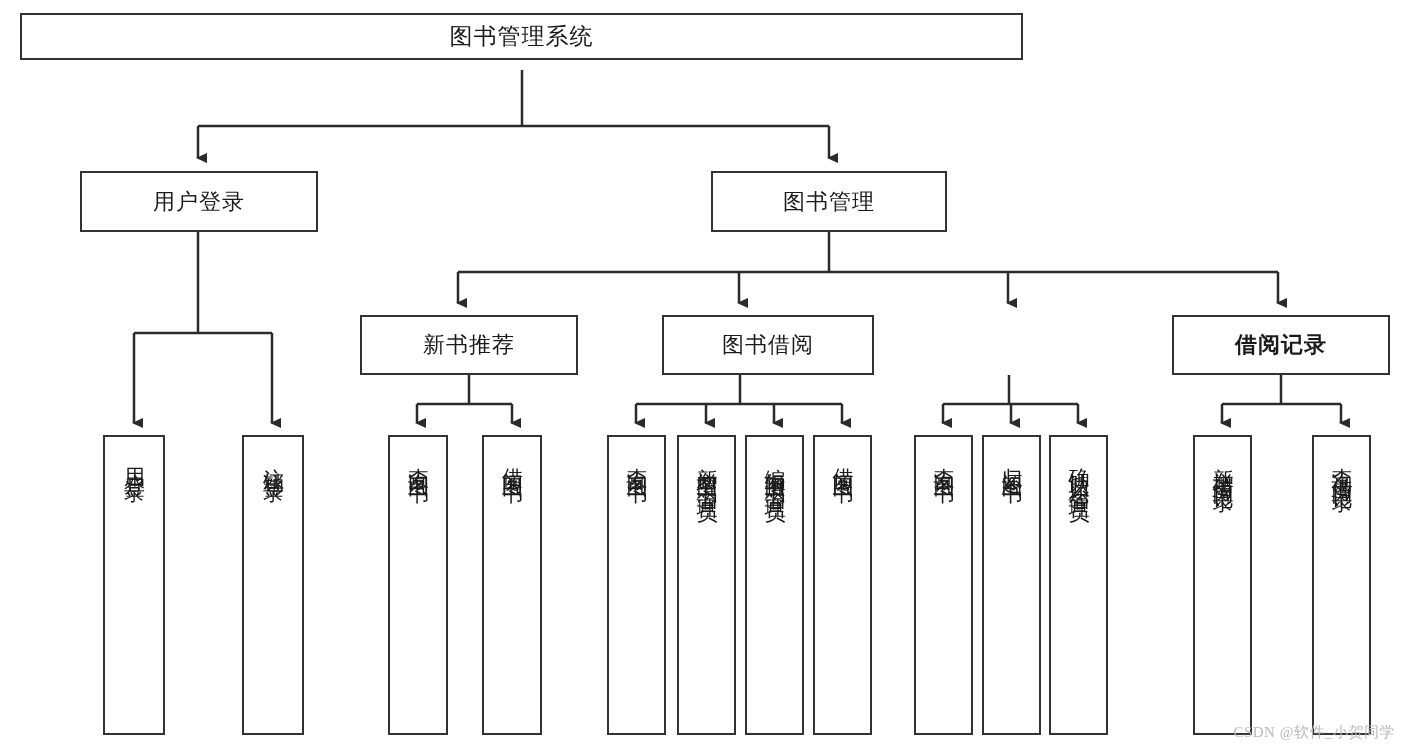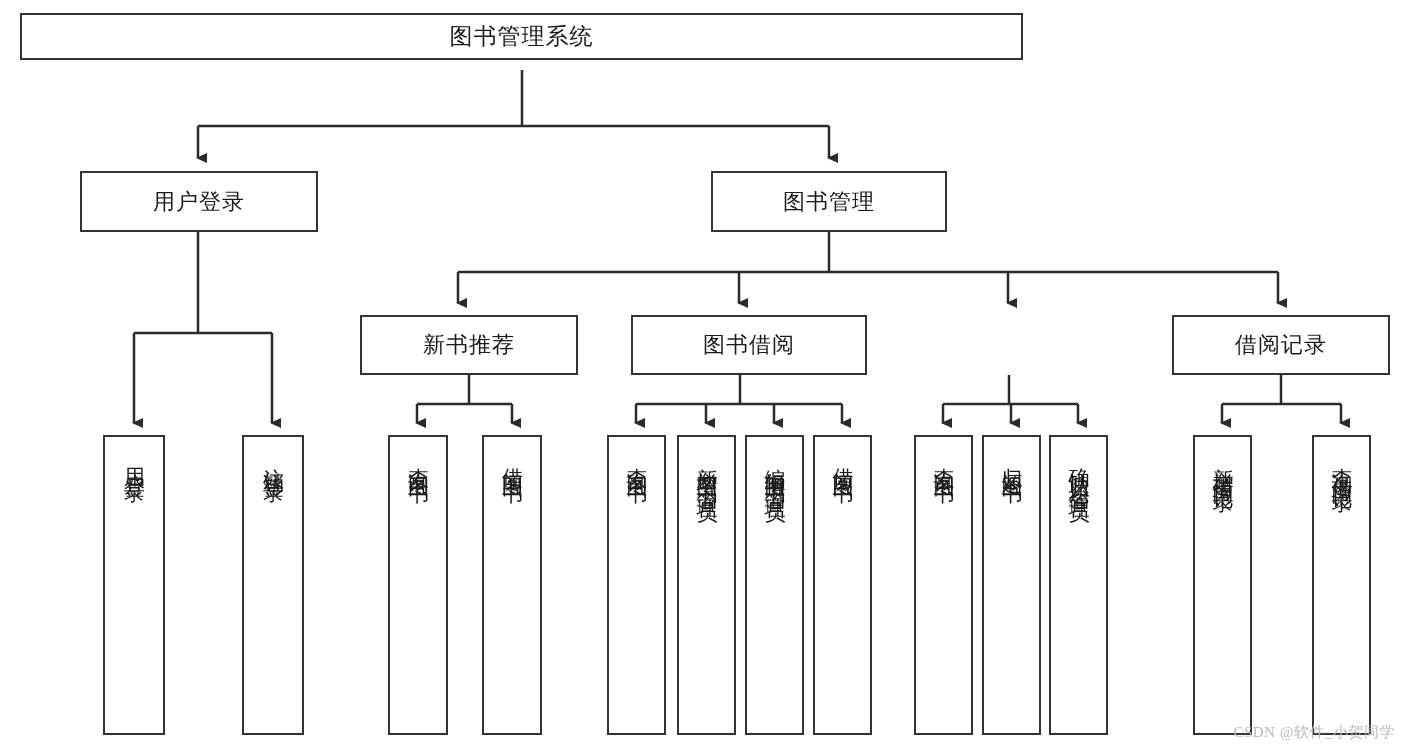--- a/index.html
+++ b/index.html
@@ -133,26 +133,26 @@
   </div>
 
   <div class="node horiz" style="left:360px; top:315px; width:218px; height:60px;">
     <span class="label">新书推荐</span>
   </div>
 
   <div class="node horiz" style="left:711px; top:171px; width:236px; height:61px;">
     <span class="label">图书管理</span>
   </div>
 
-  <div class="node horiz" style="left:631px; top:315px; width:236px; height:60px;">
+  <div class="node horiz" style="left:662px; top:315px; width:212px; height:60px;">
     <span class="label">图书借阅</span>
   </div>
 
 
-  <div class="node horiz" style="left:1172px; top:315px; width:218px; height:60px;">
+  <div class="node horiz" style="left:1172px; top:315px; width:218px; height:60px;font-weight:bold;">
     <span class="label">借阅记录</span>
   </div>
 
   <div class="node vert" style="left:103px; top:435px; width:62px; height:300px;">
     <span class="label">用户登录</span>
   </div>
 
   <div class="node vert" style="left:242px; top:435px; width:62px; height:300px;">
     <span class="label">注销登录</span>
   </div>

